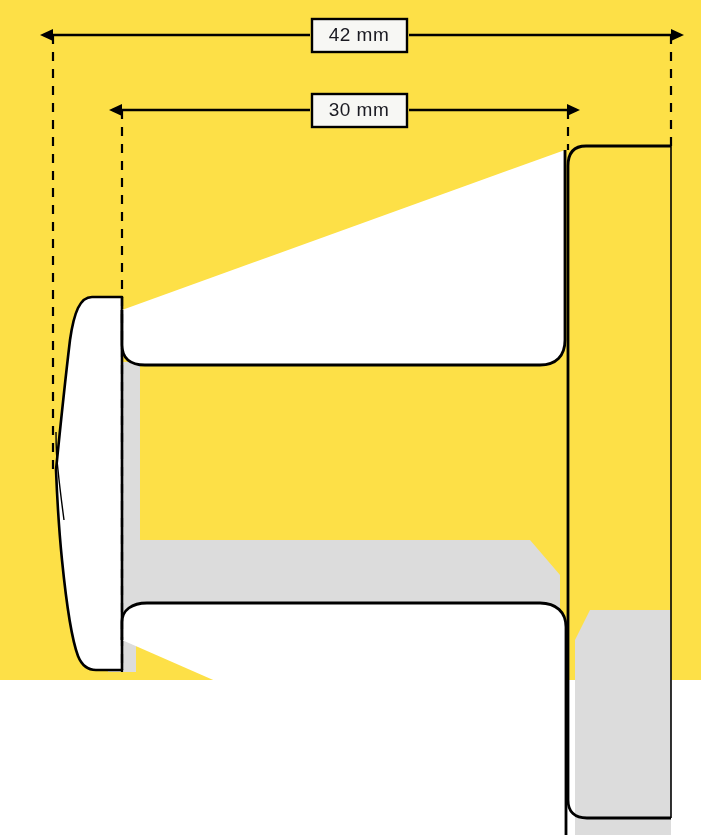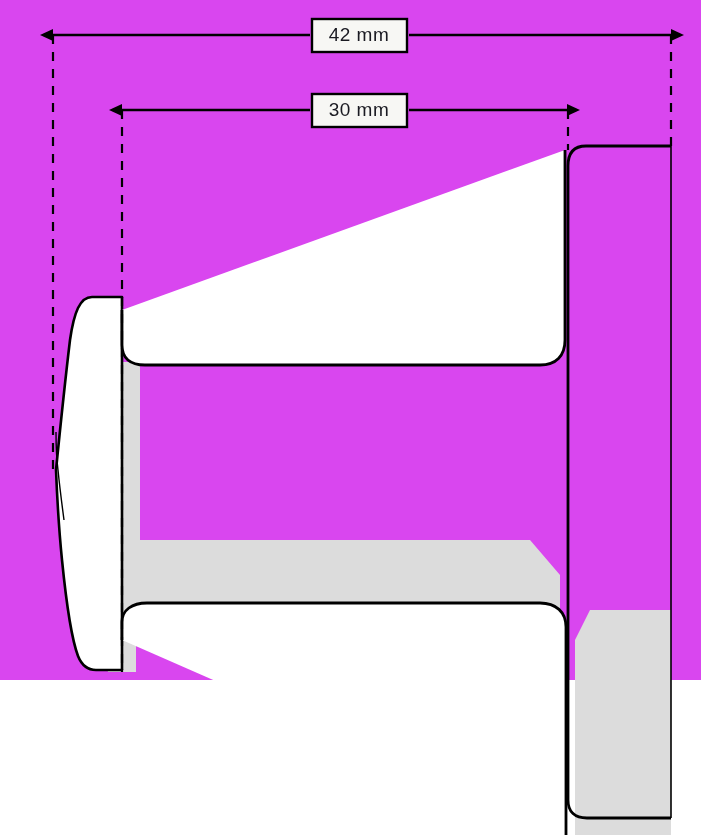--- a/index.html
+++ b/index.html
@@ -11,21 +11,21 @@
   body {
     width: 701px;
     height: 835px;
     overflow: hidden;
     font-family: "Liberation Sans", sans-serif;
   }
   #drawing-root {
     position: relative;
     width: 701px;
     height: 680px;
-    background: #d946ef;
+    background: #fde047;
   }
   svg#technical-drawing {
     display: block;
     width: 701px;
     height: 835px;
   }
   .dim-text {
     font-family: "Liberation Sans", sans-serif;
     font-size: 19px;
     fill: #1a1a22;

